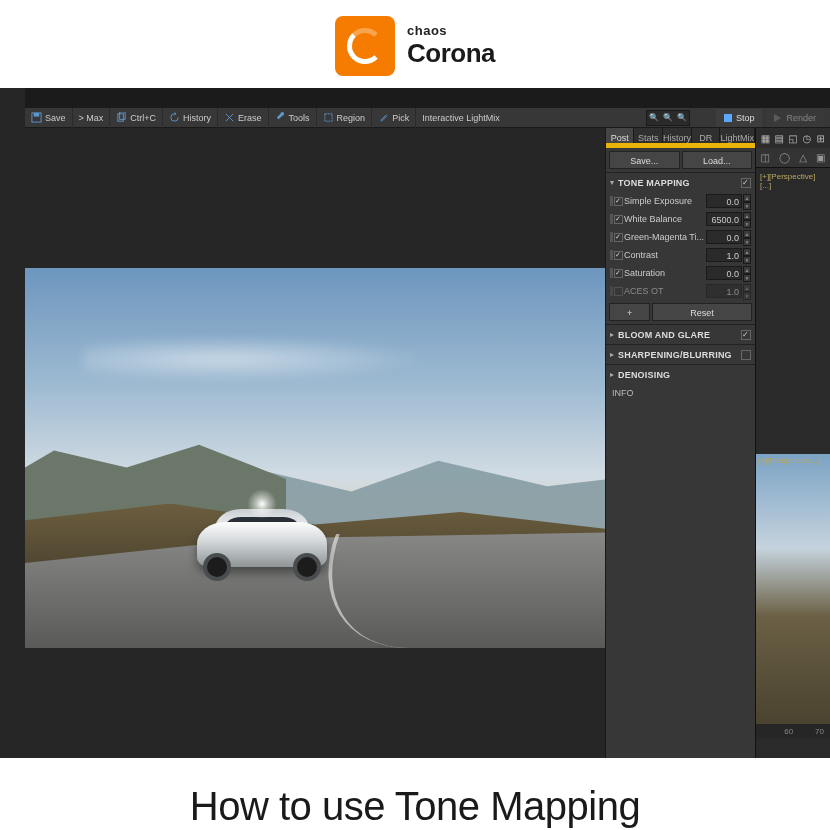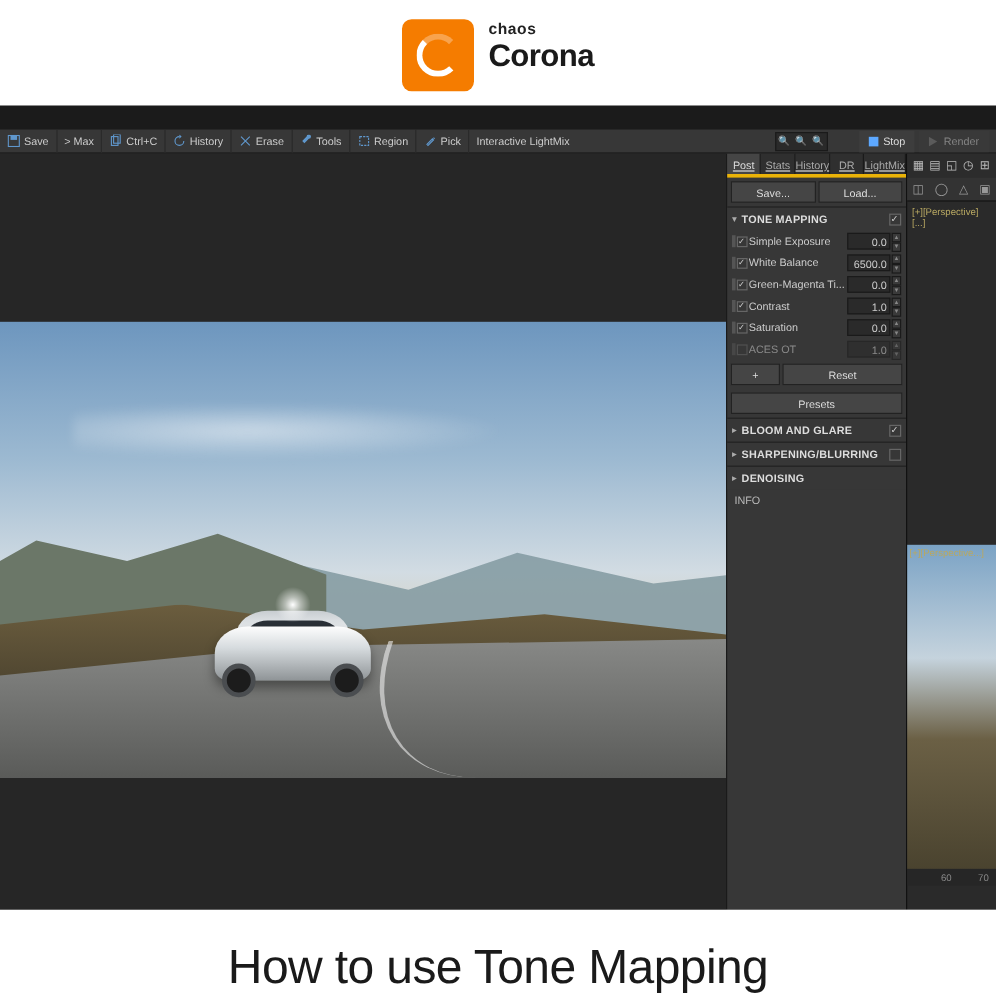--- a/index.html
+++ b/index.html
@@ -1,23 +1,23 @@
 <!DOCTYPE html>
 <html><head>
 <meta charset="utf-8">
 <style>
   * { box-sizing: border-box; margin: 0; padding: 0; }
   body { font-family: -apple-system, BlinkMacSystemFont, "Segoe UI", Arial, sans-serif; background: #fff; width: 830px; }
-  .logo-area { display: flex; justify-content: center; padding: 16px 0 12px; gap: 12px; }
+  .logo-area { display: flex; justify-content: center; align-items: center; padding: 16px 0 12px; gap: 12px; }
   .logo-square { width: 60px; height: 60px; background: #f57c00; border-radius: 8px; display: flex; align-items: center; justify-content: center; }
   .logo-c { width: 36px; height: 36px; border: 5px solid #fff; border-radius: 50%; border-right-color: transparent; border-top-color: rgba(255,255,255,0.3); position: relative; }
   .logo-text { display: flex; flex-direction: column; }
   .logo-chaos { font-size: 13px; font-weight: 600; color: #222; letter-spacing: 0.5px; }
   .logo-corona { font-size: 26px; font-weight: 700; color: #1a1a1a; letter-spacing: -0.5px; }
-  .app { width: 830px; height: 670px; background: #262626; position: relative; overflow: hidden; display: flex; flex-direction: column; }
+  .app { width: 830px; height: 670px; background: #262626; position: relative; overflow: hidden; display: flex; flex-direction: column; padding-left: 25px; }
   .app-toptitle { height: 20px; background: #1b1b1b; display: flex; align-items: center; padding: 0 6px; font-size: 9px; color: #aaa; overflow: hidden; }
   .toolbar { height: 20px; background: #373737; display: flex; align-items: center; font-size: 9px; color: #ccc; border-bottom: 1px solid #1a1a1a; }
   .toolbar-left { display: flex; align-items: center; flex: 1; overflow: hidden; }
   .toolbar-btn { display: flex; align-items: center; gap: 3px; padding: 0 6px; height: 20px; border-right: 1px solid #2a2a2a; cursor: pointer; white-space: nowrap; }
   .toolbar-btn .ticon { width: 11px; height: 11px; opacity: 0.8; }
   .toolbar-right { display: flex; align-items: center; gap: 2px; padding: 0 6px; }
   .zoom-btns { display: flex; gap: 0; background: #2a2a2a; border: 1px solid #1a1a1a; }
   .zoom-btns span { width: 14px; height: 14px; display: flex; align-items: center; justify-content: center; font-size: 8px; cursor: pointer; }
   .stoprow { display: flex; align-items: center; gap: 4px; margin-left: 24px; }
   .stop-btn { display: flex; align-items: center; gap: 4px; padding: 0 8px; height: 18px; background: #3d3d3d; color: #ddd; cursor: pointer; }
@@ -39,21 +39,21 @@
   .roadline { position: absolute; bottom: 0; left: 50%; width: 80%; height: 30%; border-left: 4px solid #eee; border-radius: 0 0 0 200px; transform: skewX(-20deg); opacity: 0.6; }
   .car { position: absolute; bottom: 16%; left: 28%; width: 150px; height: 90px; }
   .car-body { position: absolute; bottom: 20px; left: 10px; width: 130px; height: 45px; background: linear-gradient(to bottom, #fdfdfd 0%, #d6dbde 40%, #8f9497 100%); border-radius: 28px 28px 12px 12px / 22px 22px 10px 10px; box-shadow: 0 6px 10px rgba(0,0,0,0.4); }
   .car-cabin { position: absolute; bottom: 50px; left: 28px; width: 94px; height: 28px; background: linear-gradient(to bottom, #c8cdd1 0%, #eef1f3 60%); border-radius: 26px 26px 4px 4px / 20px 20px 4px 4px; }
   .car-wind { position: absolute; bottom: 50px; left: 36px; width: 78px; height: 20px; background: #2a3037; border-radius: 18px 18px 2px 2px / 14px 14px 2px 2px; }
   .wheel { position: absolute; bottom: 6px; width: 28px; height: 28px; background: #1c1c1c; border-radius: 50%; border: 4px solid #4a4d50; }
   .wheel.l { left: 16px; }
   .wheel.r { right: 16px; }
   .flare { position: absolute; bottom: 68px; left: 60px; width: 30px; height: 30px; background: radial-gradient(circle, #fff 0%, rgba(255,255,255,0.5) 30%, transparent 70%); }
   .sidepanel { width: 150px; background: #373737; display: flex; flex-direction: column; font-size: 10px; color: #ddd; border-left: 1px solid #1a1a1a; }
-  .tabs { display: flex; height: 20px; border-bottom: 3px solid #eab308; text-decoration: underline; }
+  .tabs { display: flex; height: 20px; border-bottom: 5px solid #eab308; }
   .tab { flex: 1; text-align: center; line-height: 20px; font-size: 9px; color: #aaa; background: #2f2f2f; cursor: pointer; border-right: 1px solid #1a1a1a; }
   .tab.active { background: #454545; color: #ddd; }
   .btnrow { display: flex; gap: 2px; padding: 3px; }
   .pbtn { flex: 1; height: 18px; background: #454545; text-align: center; line-height: 18px; font-size: 9px; cursor: pointer; border: 1px solid #222; }
   .section-hdr { display: flex; align-items: center; height: 20px; padding: 0 4px; background: #373737; border-top: 1px solid #222; cursor: pointer; }
   .section-hdr .caret { width: 8px; font-size: 8px; color: #aaa; }
   .section-hdr .lbl { flex: 1; font-weight: 600; font-size: 9px; letter-spacing: 0.2px; }
   .section-hdr .chk { width: 10px; height: 10px; border: 1px solid #666; cursor: pointer; }
   .section-hdr .chk.on::after { content: "✓"; color: #ccc; font-size: 8px; display: block; line-height: 8px; }
   .prop-row { display: flex; align-items: center; height: 18px; padding: 0 4px; gap: 1px; font-size: 9px; }
@@ -270,23 +270,20 @@
         <span class="spn">
             <span>▲</span>
             <span>▼</span>
           </span>
       </div>
 
       <div class="btnrow">
         <div class="pbtn" style="flex:0.4">+</div>
         <div class="pbtn">Reset</div>
       </div>
-      <div class="btnrow">
-        <div class="pbtn">Presets</div>
-      </div>
 
       <div class="section-hdr">
         <span class="caret">▸</span>
         <span class="lbl">BLOOM AND GLARE</span>
         <span class="chk on"></span>
       </div>
       <div class="section-hdr">
         <span class="caret">▸</span>
         <span class="lbl">SHARPENING/BLURRING</span>
         <span class="chk"></span>

